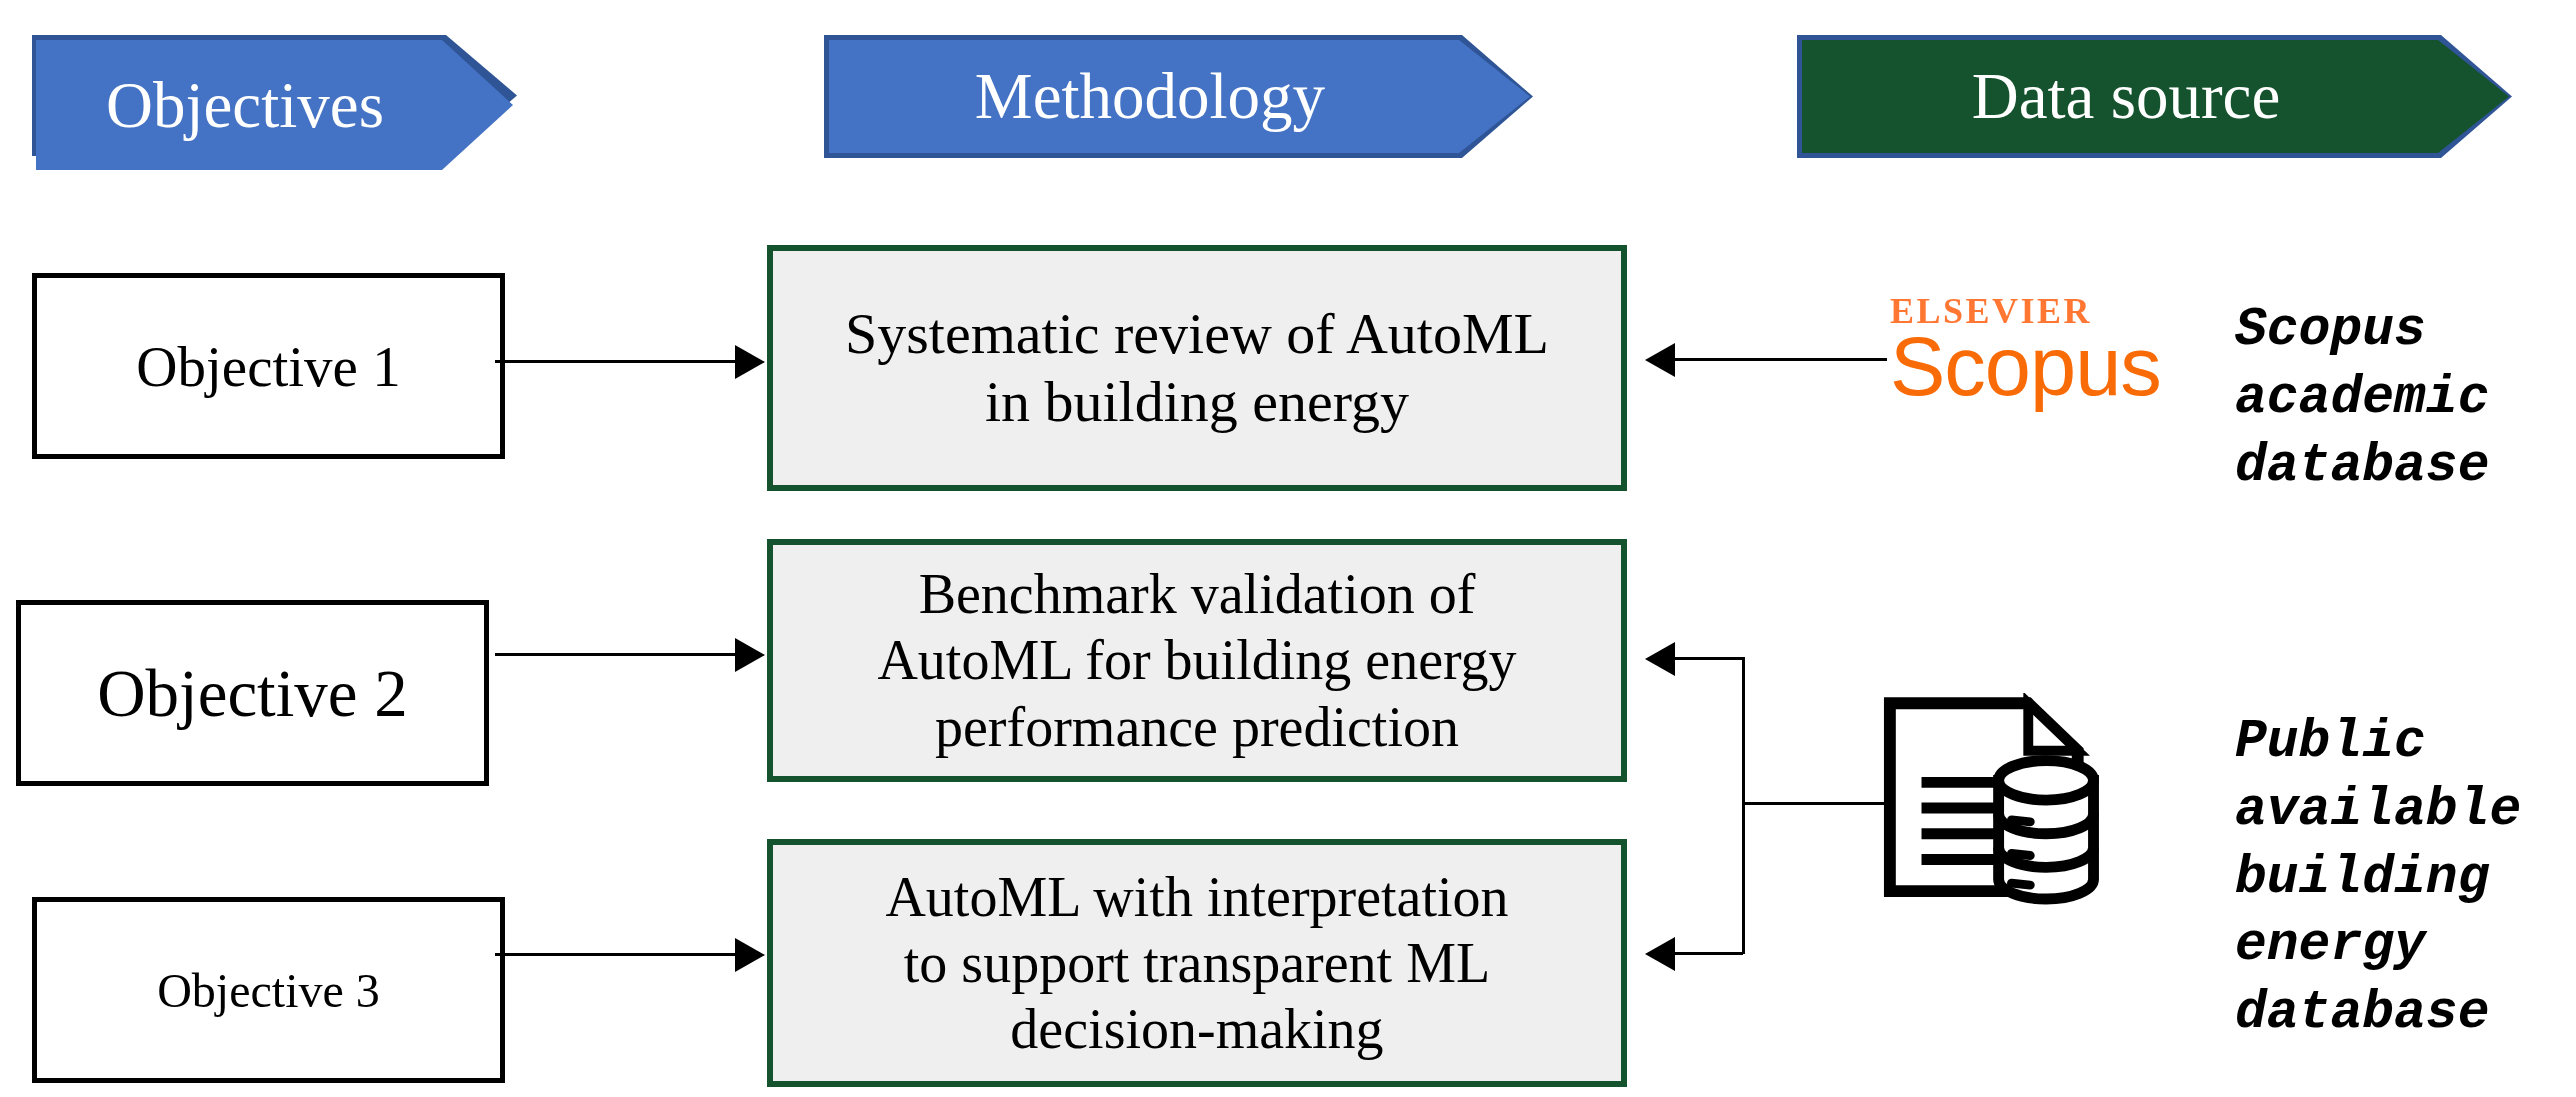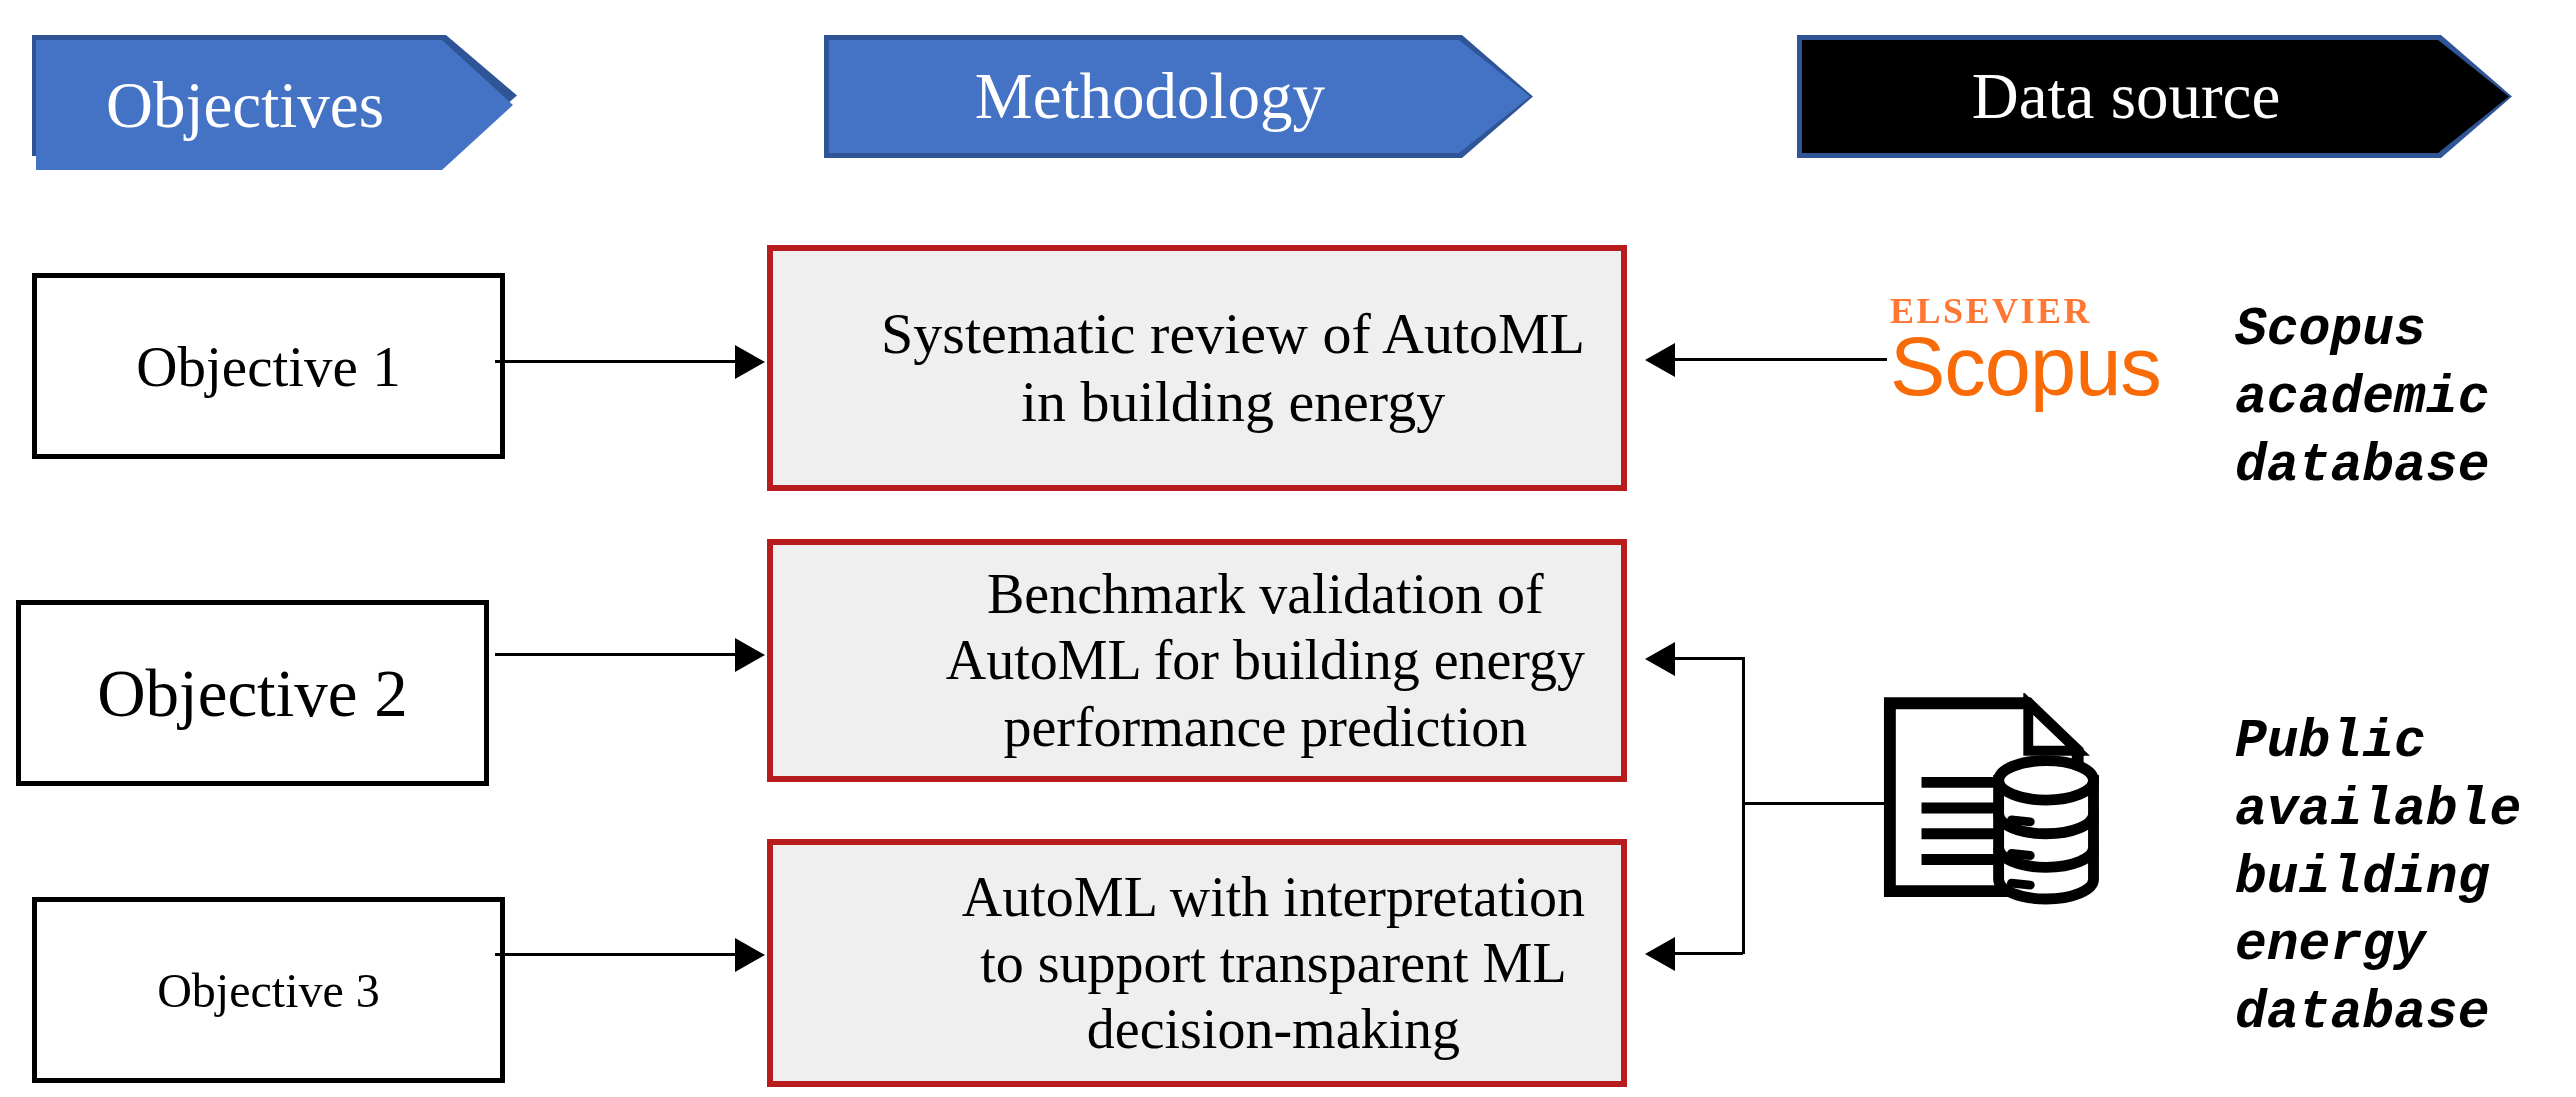--- a/index.html
+++ b/index.html
@@ -14,22 +14,22 @@
           clip-path:polygon(0 0, calc(100% - 71px) 0, 100% 50%, calc(100% - 71px) 100%, 0 100%);}
   .banner .banner-label{position:relative;padding-right:59px;line-height:1;white-space:nowrap;}
   .banner-outer{position:absolute;}
 
   
   .obj-box{position:absolute;background:#ffffff;border:5px solid #000000;
            display:flex;align-items:center;justify-content:center;
            font-family:"Liberation Serif", serif;color:#000000;}
 
   
-  .meth-box{position:absolute;background:#EFEFEF;border:6px solid #b91c1c;
-            display:flex;align-items:center;justify-content:flex-end;text-align:center;
+  .meth-box{position:absolute;background:#EFEFEF;border:6px solid #14532d;
+            display:flex;align-items:center;justify-content:center;text-align:center;
             font-family:"Liberation Serif", serif;color:#000000;line-height:1.18;}
   .meth-box span{display:block;padding:0 18px;}
 
   
   .hline{position:absolute;background:#000000;height:3px;}
   .vline{position:absolute;background:#000000;width:3px;}
   .arrow-r{position:absolute;width:0;height:0;border-top:17px solid transparent;
            border-bottom:17px solid transparent;border-left:30px solid #000000;}
   .arrow-l{position:absolute;width:0;height:0;border-top:17px solid transparent;
            border-bottom:17px solid transparent;border-right:30px solid #000000;}
@@ -63,21 +63,21 @@
   <div class="banner-outer" style="left:824px;top:35px;width:709px;height:123px;background:#2F5597;
               -webkit-clip-path:polygon(0 0, calc(100% - 71px) 0, 100% 50%, calc(100% - 71px) 100%, 0 100%);
               clip-path:polygon(0 0, calc(100% - 71px) 0, 100% 50%, calc(100% - 71px) 100%, 0 100%);"></div>
   <div class="banner" style="left:829px;top:40px;width:701px;height:113px;background:#4472C4;font-size:65px;">
     <span class="banner-label">Methodology</span>
   </div>
 
   <div class="banner-outer" style="left:1797px;top:35px;width:715px;height:123px;background:#2F5597;
               -webkit-clip-path:polygon(0 0, calc(100% - 71px) 0, 100% 50%, calc(100% - 71px) 100%, 0 100%);
               clip-path:polygon(0 0, calc(100% - 71px) 0, 100% 50%, calc(100% - 71px) 100%, 0 100%);"></div>
-  <div class="banner" style="left:1802px;top:40px;width:707px;height:113px;background:#000000;font-size:65px;">
+  <div class="banner" style="left:1802px;top:40px;width:707px;height:113px;background:#14532d;font-size:65px;">
     <span class="banner-label">Data source</span>
   </div>
 
   <div class="obj-box" style="left:32px;top:273px;width:463px;height:176px;font-size:57px;align-items:center;">
     <span>Objective 1</span>
   </div>
   <div class="obj-box" style="left:16px;top:600px;width:463px;height:176px;font-size:67px;">
     <span>Objective 2</span>
   </div>
   <div class="obj-box" style="left:32px;top:897px;width:463px;height:176px;font-size:48px;">

